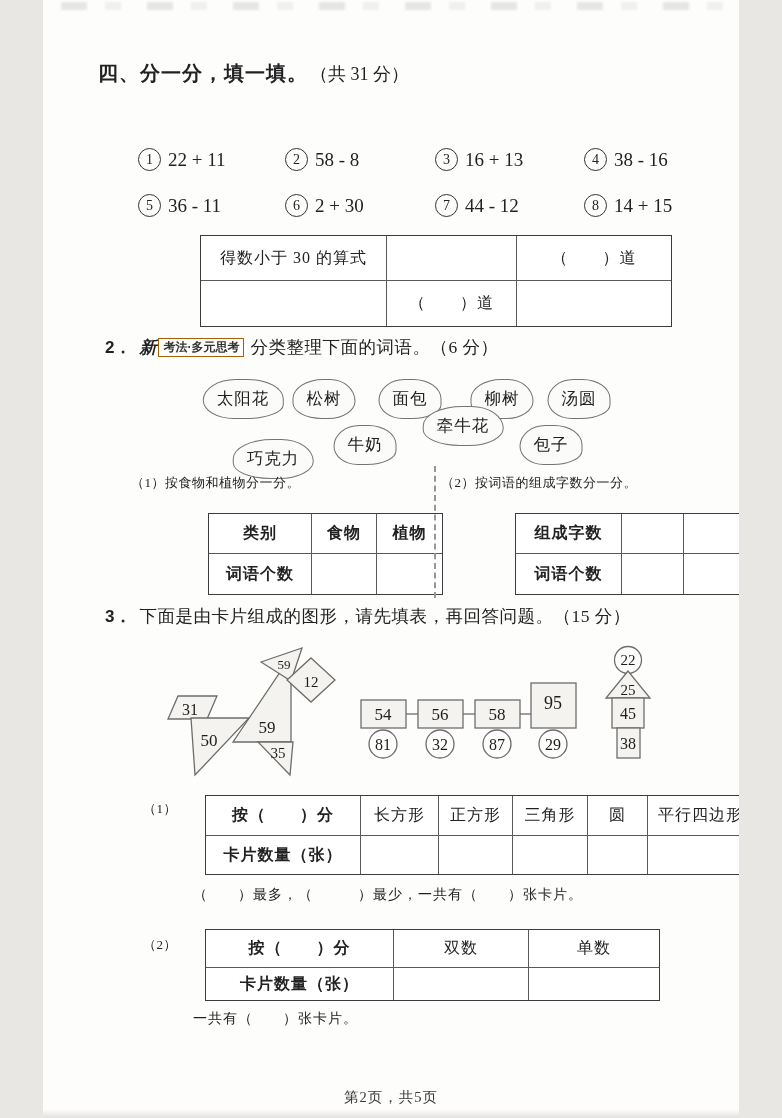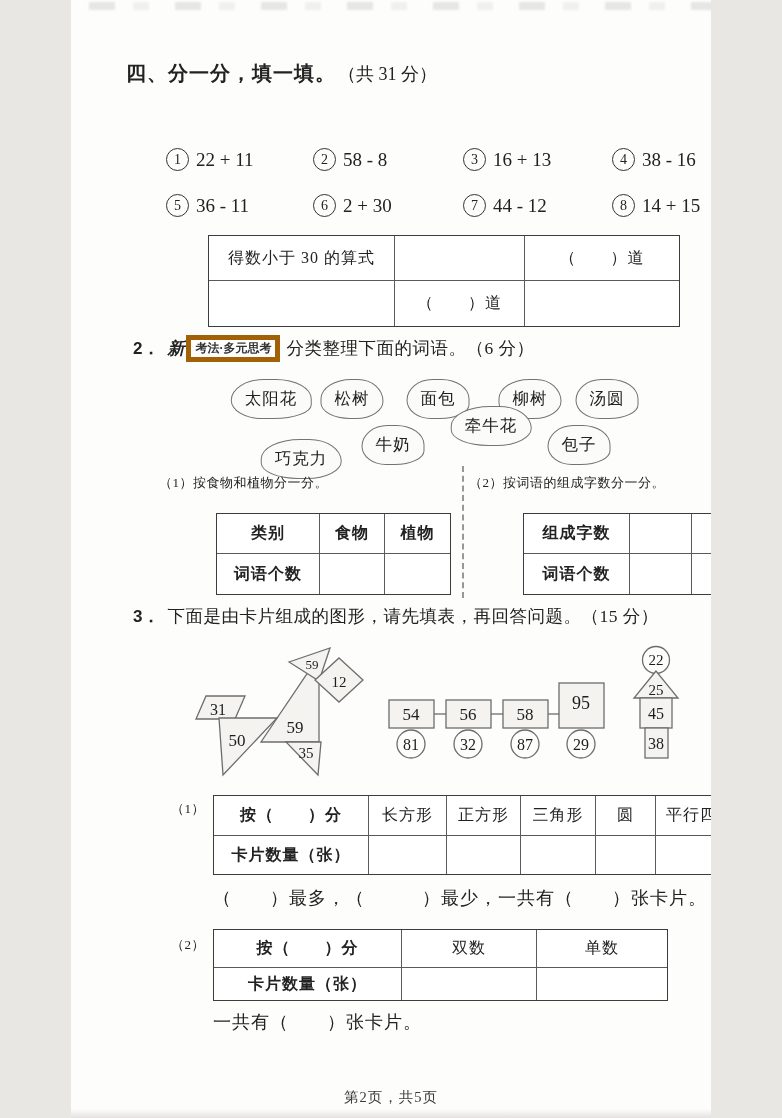--- a/index.html
+++ b/index.html
@@ -1,18 +1,18 @@
 <!DOCTYPE html>
 <html><head>
 <meta charset="utf-8">
 <style>
   html,body{margin:0;padding:0;background:#e9e7e4;}
   #page{
     position:relative;
-    width:640px;height:1118px;
+    width:696px;height:1118px;
     margin:0 auto;
     background:#fdfdfc;
     font-family:"Liberation Serif", serif;
     color:#222;
     overflow:hidden;
   }
   
   .ghost-top{
     position:absolute;top:2px;left:18px;width:700px;height:8px;
     background:repeating-linear-gradient(90deg, rgba(175,175,175,.28) 0 26px, transparent 26px 44px, rgba(185,185,185,.18) 44px 60px, transparent 60px 86px);
@@ -24,40 +24,40 @@
   }
 
   .abs{position:absolute;}
 
   
   .sec-title{font-family:"Liberation Sans", sans-serif;font-weight:700;font-size:20px;letter-spacing:1px;}
   .sec-score{font-family:"Liberation Serif", serif;font-weight:400;font-size:18px;margin-left:2px;}
   .qnum{font-family:"Liberation Sans", sans-serif;font-weight:700;font-size:17px;margin-right:8px;}
   .qprompt{font-size:17.5px;letter-spacing:.5px;}
   .subprompt{font-size:13px;letter-spacing:.5px;}
-  .sentence{font-size:18px;letter-spacing:1px;}
+  .sentence{font-size:14px;letter-spacing:1px;margin-left:8px;}
 
   
   .badge-new{font-weight:700;font-size:17px;font-style:italic;margin-right:2px;}
   .badge-box{
-    display:inline-block;border:5px solid #a16207;padding:0 4px;
+    display:inline-block;border:1px solid #a16207;padding:0 4px;
     font-family:"Liberation Sans", sans-serif;font-weight:700;font-size:12px;
     line-height:17px;vertical-align:2px;margin-right:6px;color:#333;
   }
 
   
   .expr-item{position:absolute;display:flex;align-items:center;font-size:19px;}
   .circ{
     display:inline-flex;align-items:center;justify-content:center;
     width:21px;height:21px;border:1.2px solid #333;border-radius:50%;
     font-size:14px;margin-right:7px;flex:0 0 auto;
   }
 
   
-  .tbl{position:absolute;display:grid;border:1.6px solid #3c3c3c;background:#fff;}
+  .tbl{position:absolute;display:grid;border:1.6px solid #3c3c3c;background:#fff;margin-left:20px;}
   .tbl > div{
     border-right:1px solid #5a5a5a;border-bottom:1px solid #5a5a5a;
     display:flex;align-items:center;justify-content:center;
     font-size:16px;letter-spacing:1px;
   }
   .t3 > div:nth-child(3n){border-right:none;}
   .t3 > div:nth-child(n+4){border-bottom:none;}
   .t6 > div:nth-child(6n){border-right:none;}
   .t6 > div:nth-child(n+7){border-bottom:none;}
   .bold{font-weight:700;}

